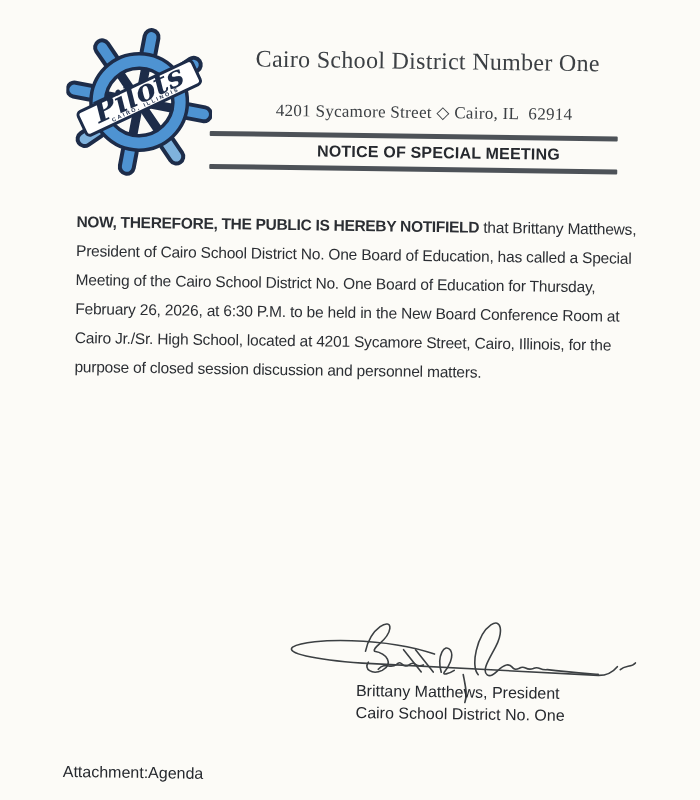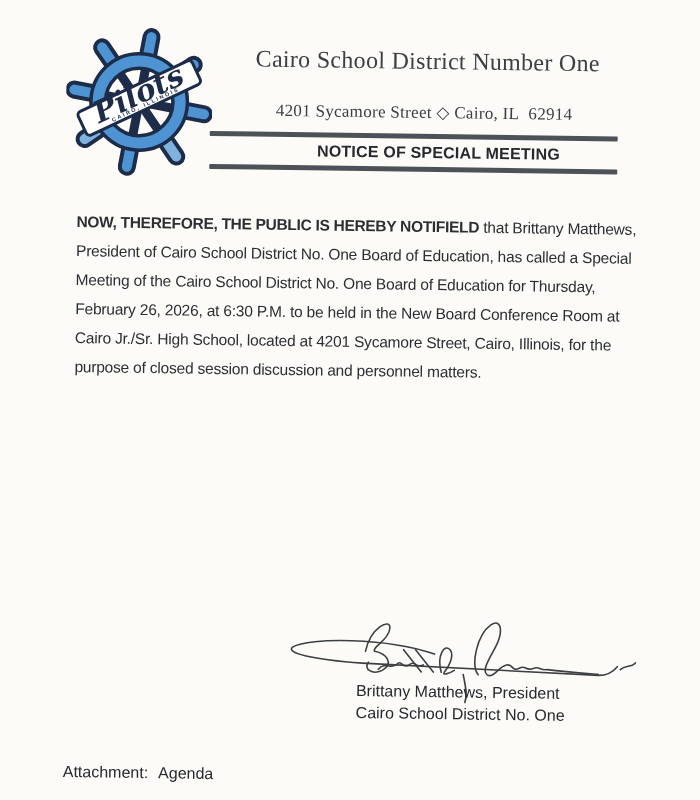--- a/index.html
+++ b/index.html
@@ -61,21 +61,21 @@
   .signer{
     left:360px;top:675px;
     font-size:16px;line-height:22px;color:#26292e;
   }
 
   
   .attachment{
     left:68px;top:762px;
     font-size:16px;color:#26292e;
   }
-  .attachment .val{margin-left:10px;}
+  .attachment .val{}
 </style>
 </head>
 <body>
 
 <div class="page">
   <div class="rot">
 
     <svg class="abs logo" viewBox="0 0 146 160" aria-hidden="true">
 
       <g stroke-linecap="round">

